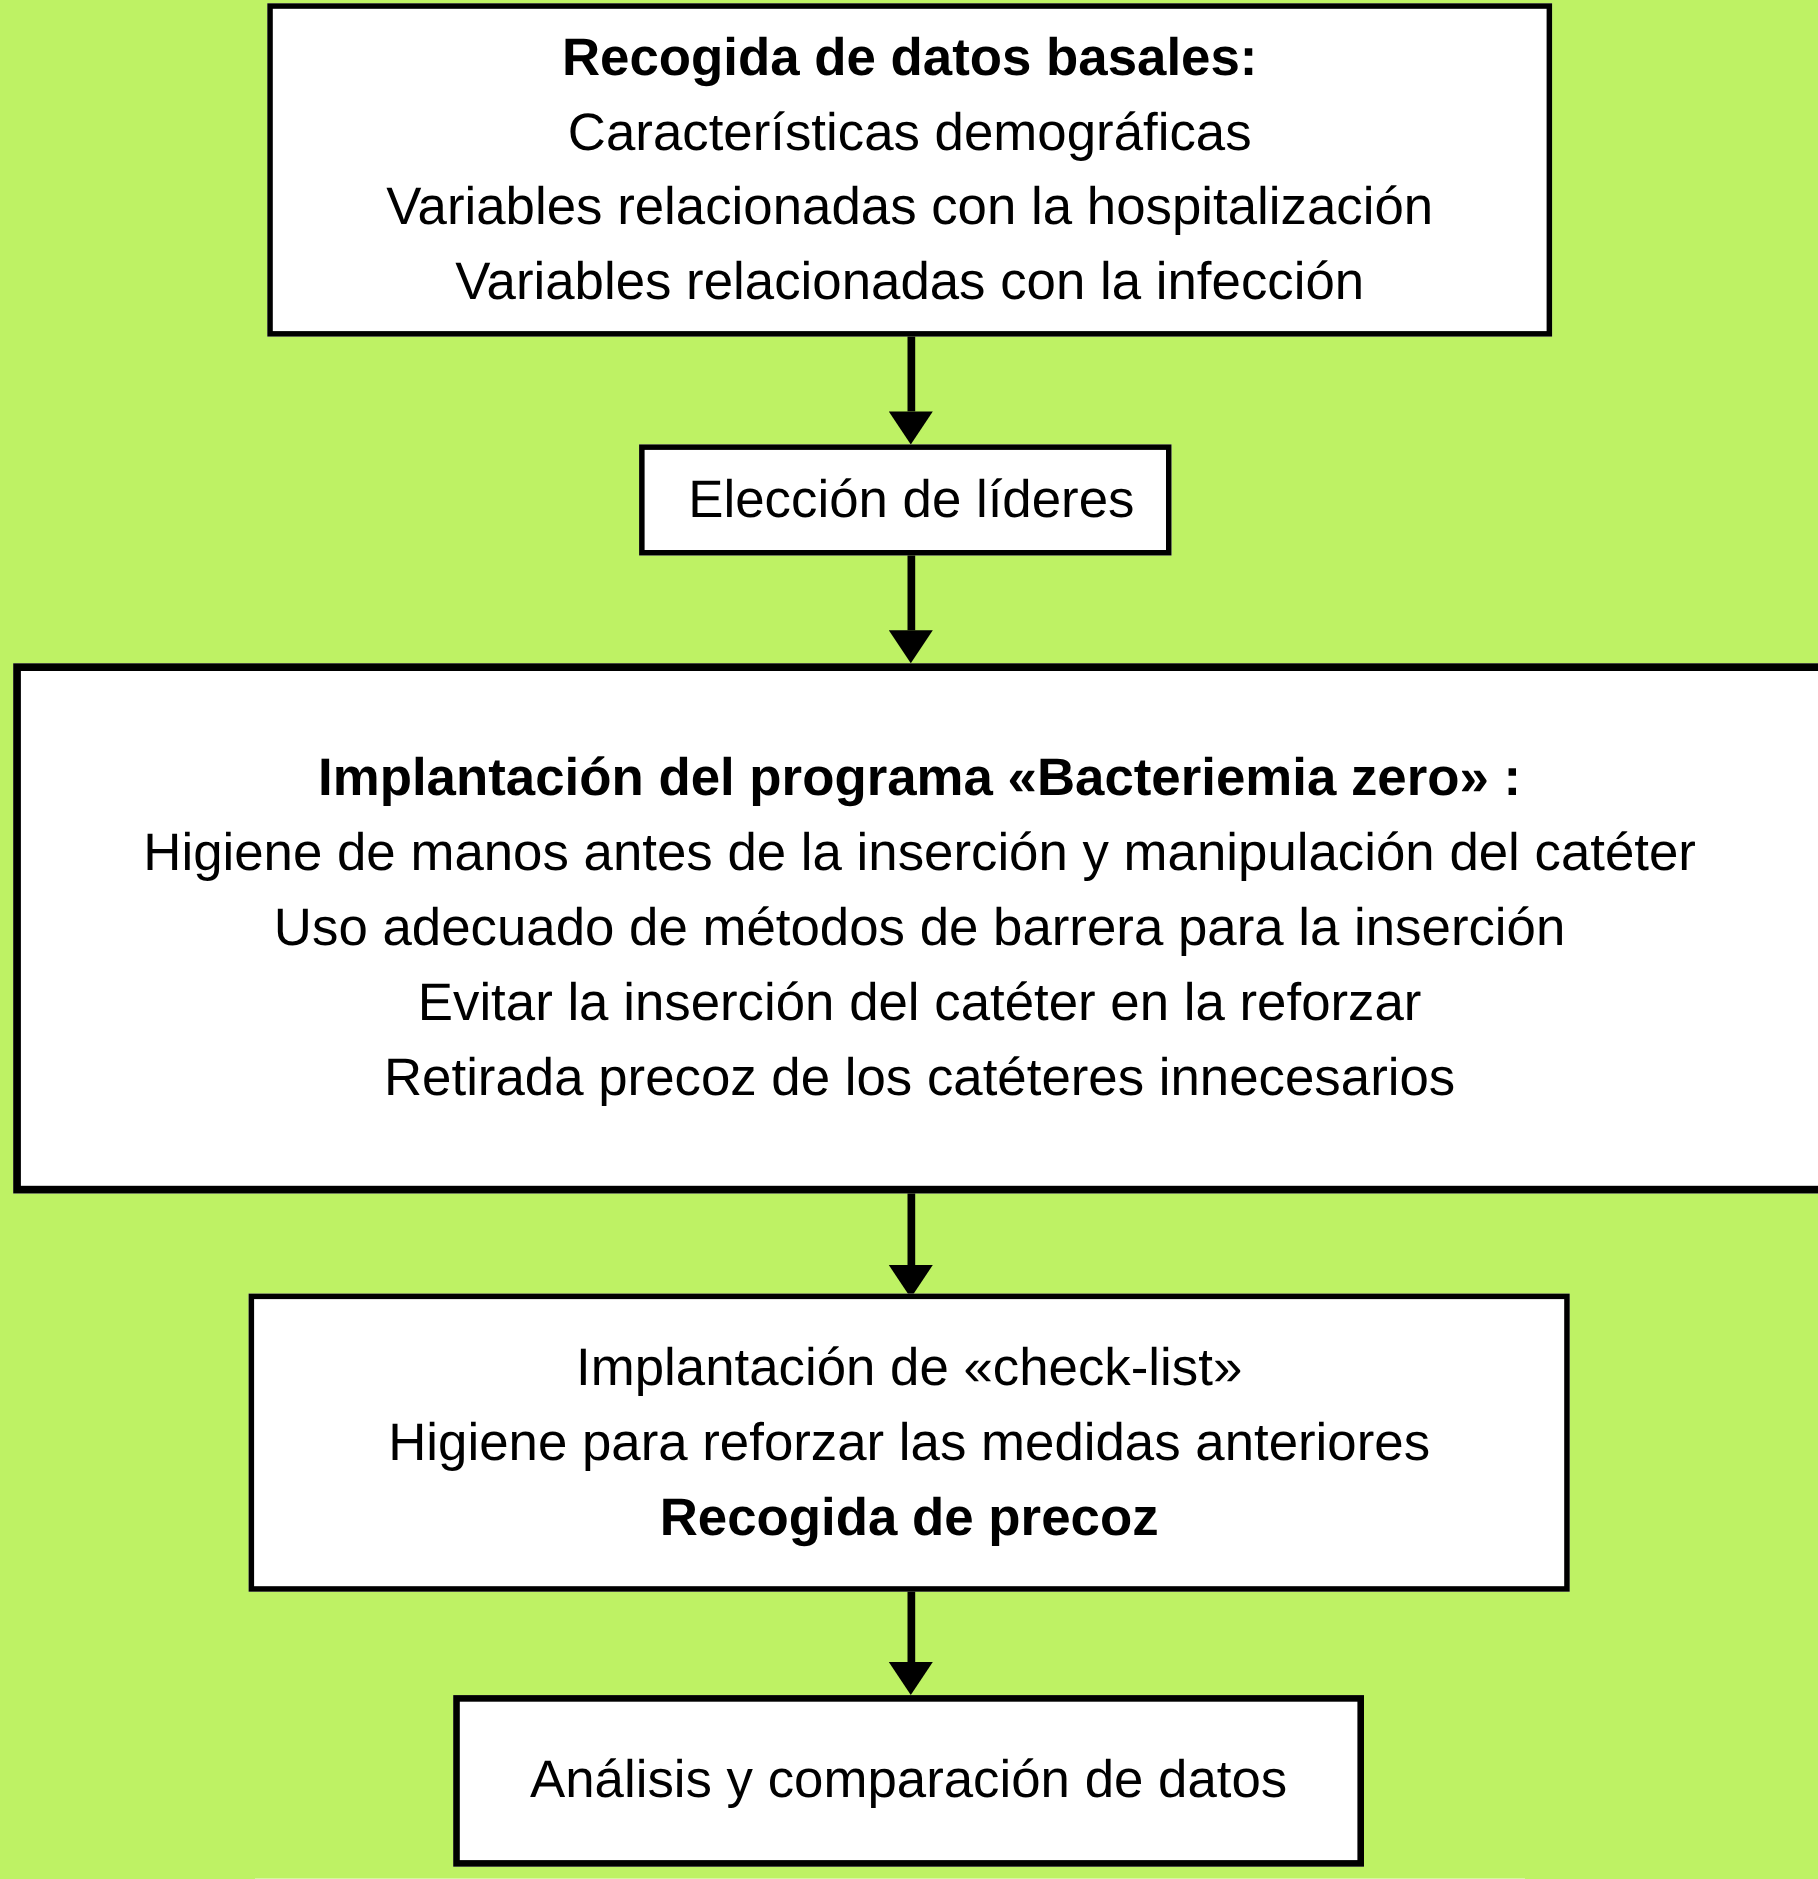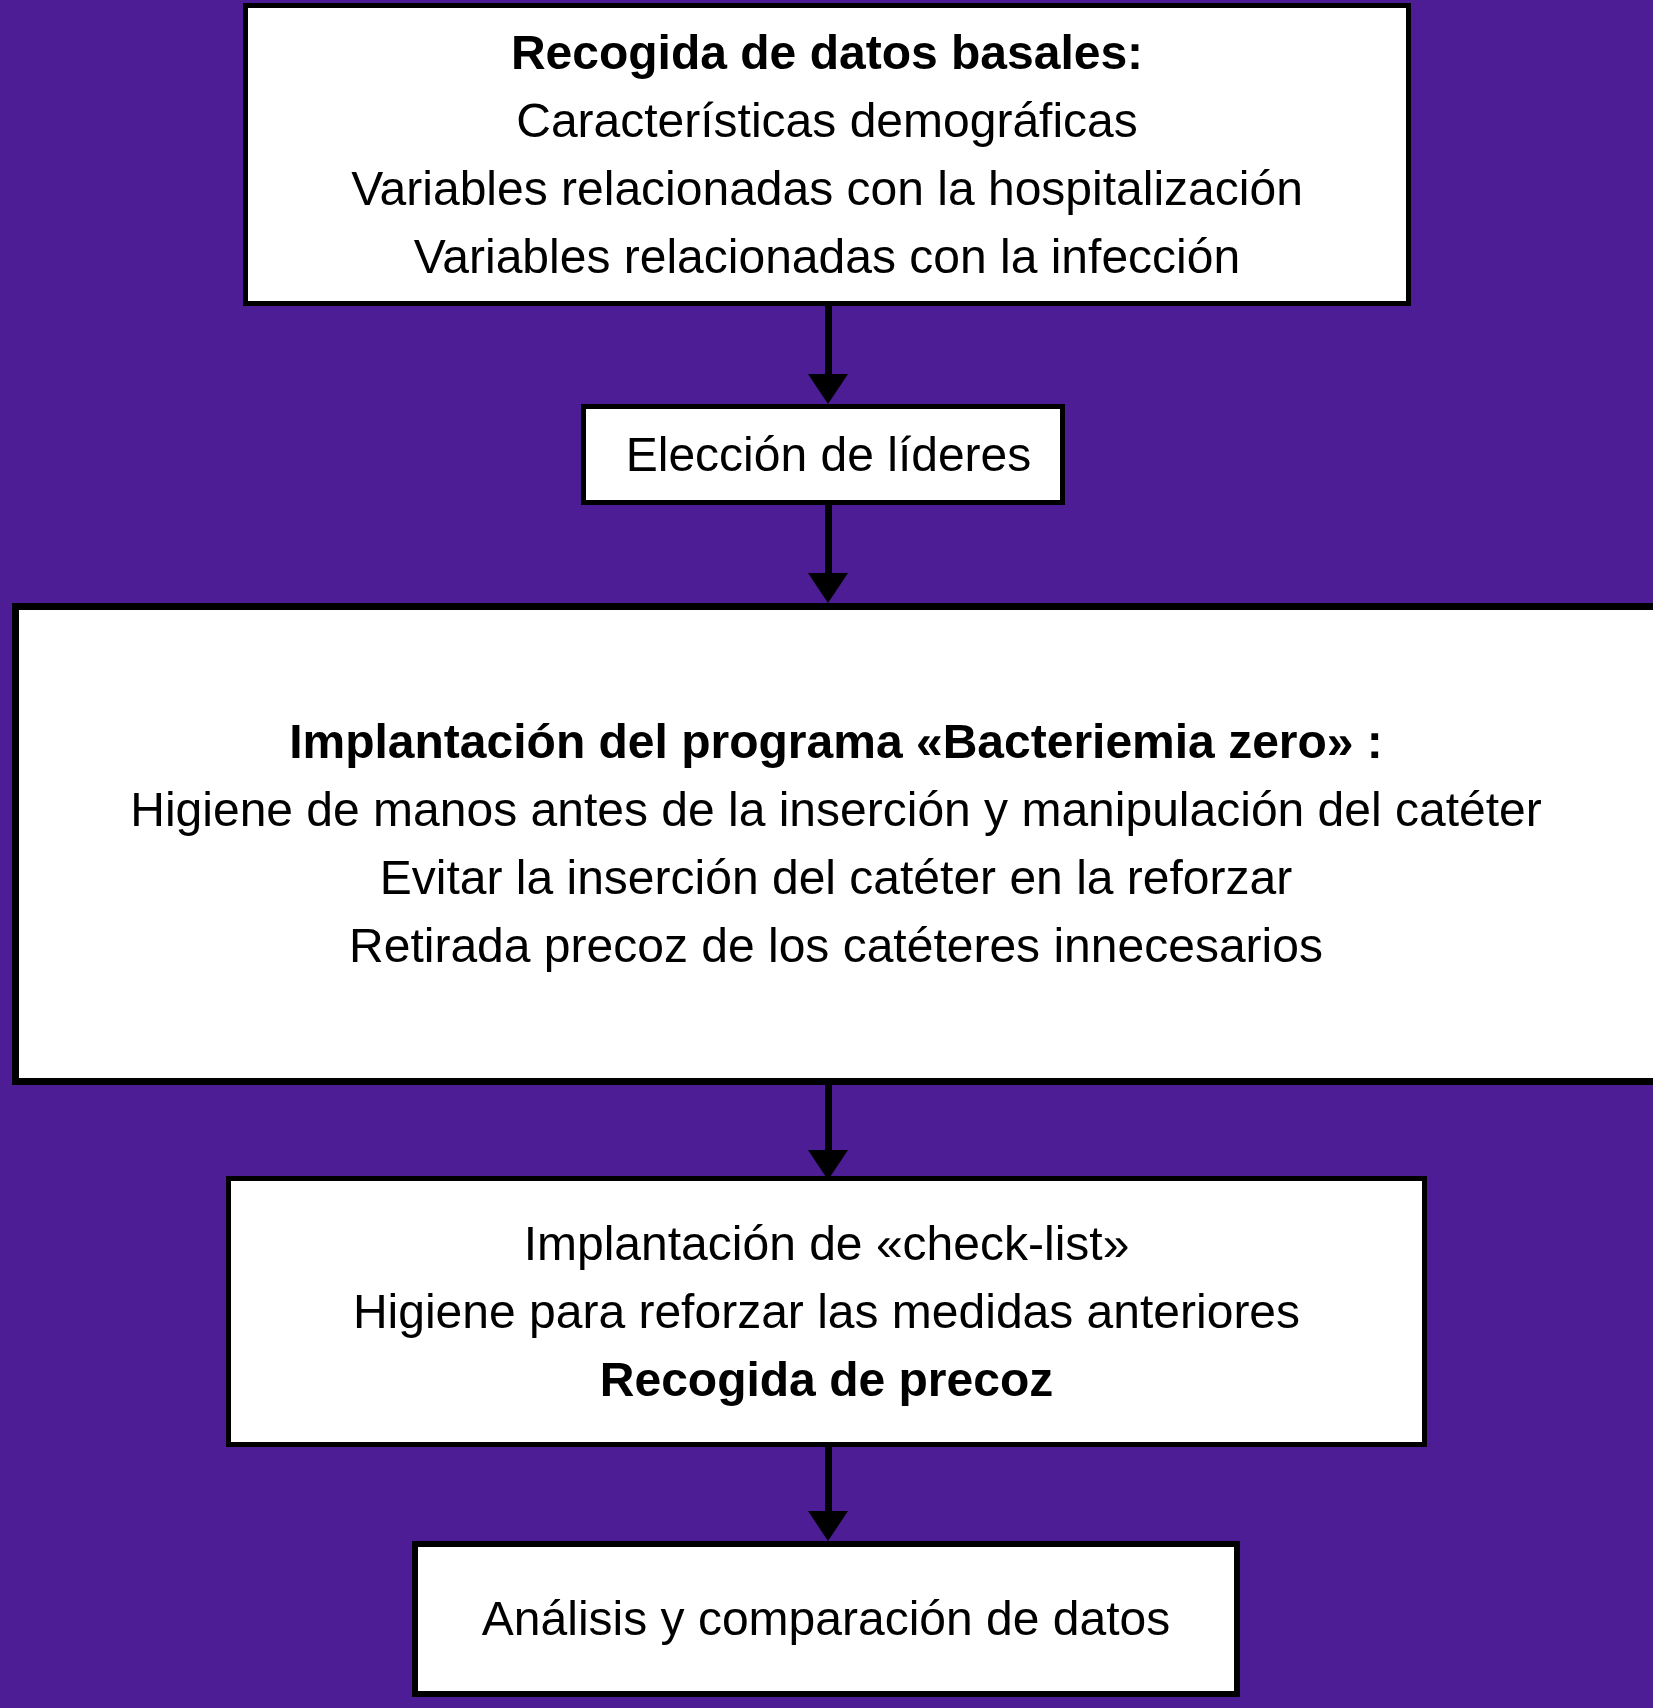--- a/index.html
+++ b/index.html
@@ -5,21 +5,21 @@
 <style>
   html, body {
     margin: 0;
     padding: 0;
     background: #ffffff;
   }
   .canvas {
     position: relative;
     width: 1653px;
     height: 1708px;
-    background: #4c1d95;
+    background: #bef264;
     font-family: "Liberation Sans", sans-serif;
     color: #000000;
   }
   .box {
     position: absolute;
     box-sizing: border-box;
     background: #ffffff;
     border-style: solid;
     border-color: #000000;
     display: flex;
@@ -91,20 +91,21 @@
   </div>
 
   <div class="arrow" id="arrow-2">
     <div class="shaft"></div>
     <div class="head"></div>
   </div>
 
   <div class="box" id="box-bacteriemia">
     <div class="line bold">Implantación del programa «Bacteriemia zero» :</div>
     <div class="line">Higiene de manos antes de la inserción y manipulación del catéter</div>
+    <div class="line">Uso adecuado de métodos de barrera para la inserción</div>
     <div class="line">Evitar la inserción del catéter en la reforzar</div>
     <div class="line">Retirada precoz de los catéteres innecesarios</div>
   </div>
 
   <div class="arrow" id="arrow-3">
     <div class="shaft"></div>
     <div class="head"></div>
   </div>
 
   <div class="box" id="box-checklist">

